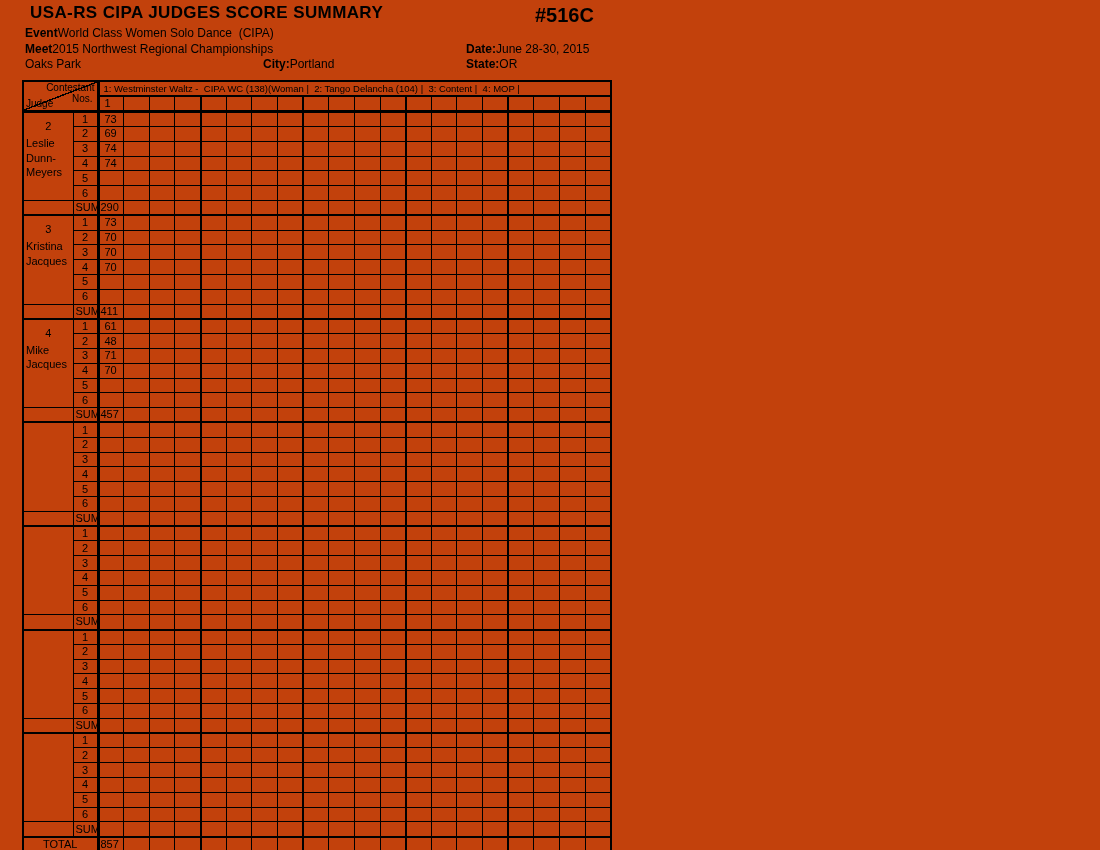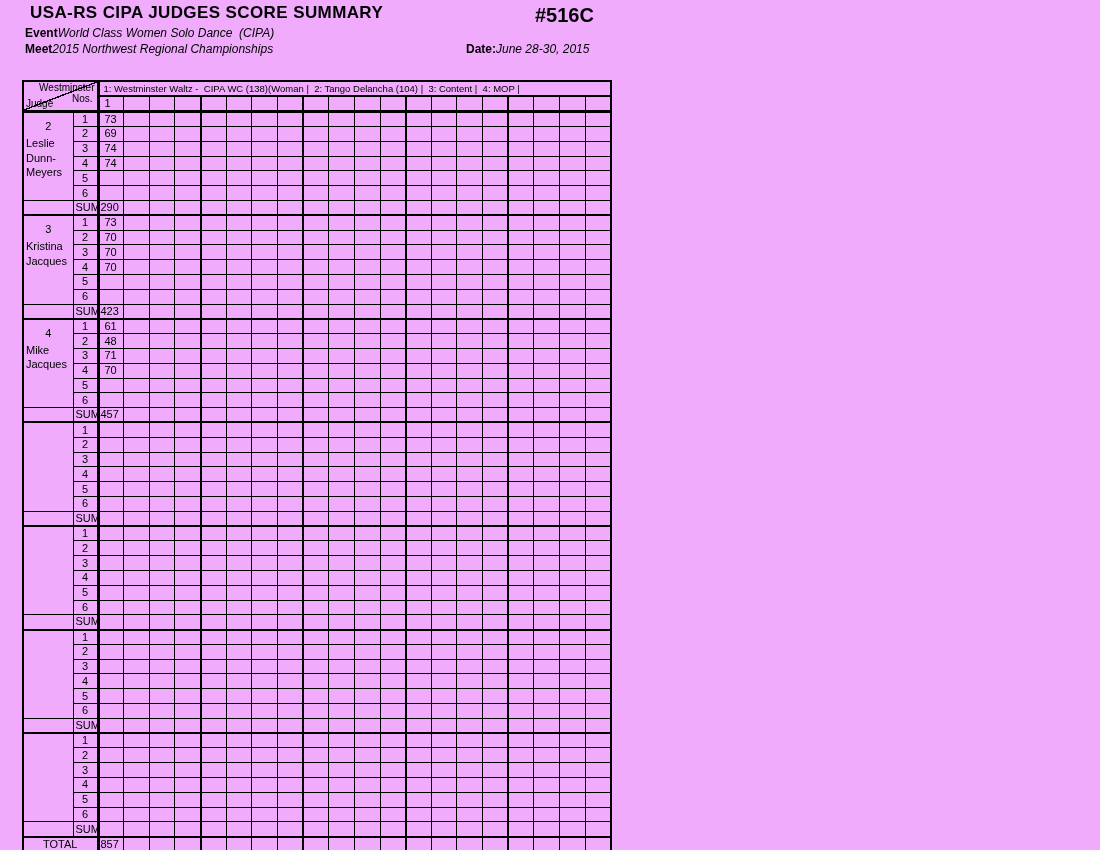--- a/index.html
+++ b/index.html
@@ -1,27 +1,27 @@
 <!DOCTYPE html>
 <html><head>
 <meta charset="utf-8">
 <style>
   html,body { margin:0; padding:0; background:#fff; }
   .page {
-    position:relative; width:1100px; height:850px; background:#f0abfc;
+    position:relative; width:1100px; height:850px; background:#c2410c;
     font-family:"Liberation Sans", sans-serif; color:#000; overflow:hidden;
   }
   
   .title-row { position:absolute; left:30px; top:3px; width:600px; height:22px; }
   .title { font-size:17px; font-weight:bold; letter-spacing:0.4px; white-space:pre; }
   .docnum { position:absolute; left:505px; top:1px; font-size:20px; font-weight:bold; }
   .meta { position:absolute; left:25px; top:26px; width:600px; font-size:12px; }
   .meta-line { position:relative; height:15.5px; white-space:pre; }
   .lbl { font-weight:bold; }
-  .val { white-space:pre;font-style:italic; }
+  .val { white-space:pre; }
   .pos-city { position:absolute; left:238px; top:0; }
   .pos-right { position:absolute; left:441px; top:0; }
   
   table.grid {
     position:absolute; left:22px; top:80px; width:588px;
     border-collapse:collapse; table-layout:fixed;
     border:2px solid #000; font-size:11px;
   }
   .grid td { border:1px solid #000; padding:0; vertical-align:middle; line-height:13px; }
   tr.r-hdr   { height:15px; }
@@ -59,20 +59,21 @@
 <div class="page">
 
   <div class="title-row">
     <span class="title">USA-RS CIPA JUDGES SCORE SUMMARY</span>
     <span class="docnum">#516C</span>
   </div>
 
   <div class="meta">
     <div class="meta-line"><span class="lbl">Event</span><span class="val">World Class Women Solo Dance  (CIPA)</span></div>
     <div class="meta-line"><span class="lbl">Meet</span><span class="val">2015 Northwest Regional Championships</span><span class="pos-right"><span class="lbl">Date:</span><span class="val">June 28-30, 2015</span></span></div>
+    <div class="meta-line"><span class="val">Oaks Park</span><span class="pos-city"><span class="lbl">City:</span><span class="val">Portland</span></span><span class="pos-right"><span class="lbl">State:</span><span class="val">OR</span></span></div>
   </div>
 
   <table class="grid" id="score-grid">
       <colgroup>
         <col style="width:50px">
         <col style="width:25px">
         <col style="width:25.65px">
         <col style="width:25.65px">
         <col style="width:25.65px">
         <col style="width:25.65px">
@@ -90,21 +91,21 @@
         <col style="width:25.65px">
         <col style="width:25.65px">
         <col style="width:25.65px">
         <col style="width:25.65px">
         <col style="width:25.65px">
       </colgroup>
       <tbody>
         <tr class="r-hdr">
           <td class="corner" rowspan="2" colspan="2">
             <span class="diag"></span>
-            <span class="c-top">Westminster</span>
+            <span class="c-top">Contestant</span>
             <span class="c-top2">Nos.</span>
             <span class="c-bot">Judge</span>
           </td>
           <td class="events" colspan="20">1: Westminster Waltz -  CIPA WC (138)(Woman |  2: Tango Delancha (104) |  3: Content |  4: MOP |</td>
         </tr>
         <tr class="r-cnum">
           <td class="score">1</td>
           <td class="score empty"></td>
           <td class="score empty"></td>
           <td class="score empty g4"></td>
@@ -429,21 +430,21 @@
           <td class="score empty"></td>
           <td class="score empty g4"></td>
           <td class="score empty"></td>
           <td class="score empty"></td>
           <td class="score empty"></td>
           <td class="score empty"></td>
         </tr>
         <tr class="r-sum">
           <td></td>
           <td class="nos sum-lbl">SUM</td>
-          <td class="sumval">423</td>
+          <td class="sumval">411</td>
           <td class="sumval"></td>
           <td class="sumval"></td>
           <td class="sumval g4"></td>
           <td class="sumval"></td>
           <td class="sumval"></td>
           <td class="sumval"></td>
           <td class="sumval g4"></td>
           <td class="sumval"></td>
           <td class="sumval"></td>
           <td class="sumval"></td>

